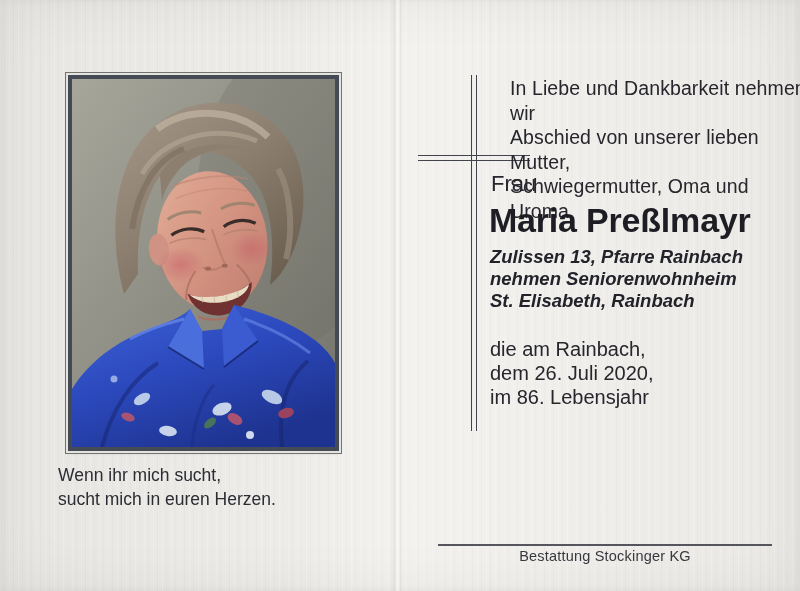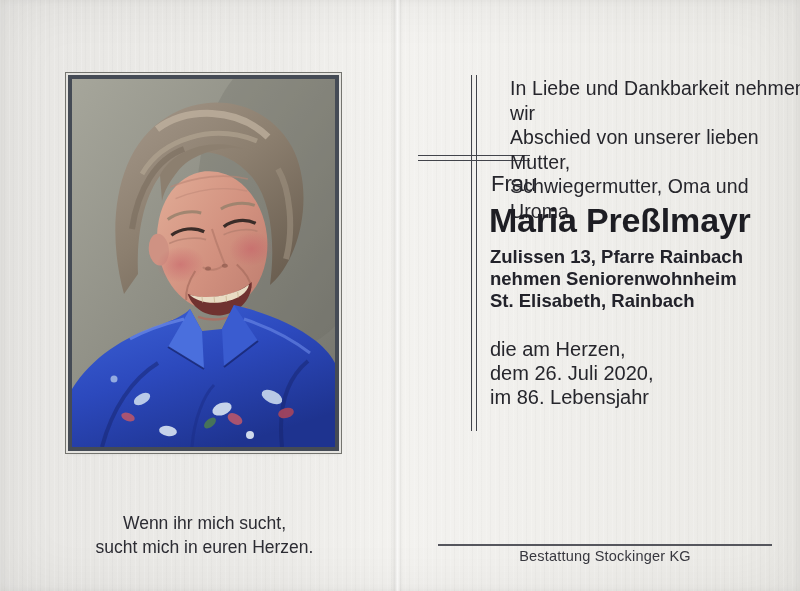--- a/index.html
+++ b/index.html
@@ -17,21 +17,21 @@
   }
   
   .portrait-frame{
     position:absolute;left:68px;top:75px;width:271px;height:376px;
     box-sizing:border-box;background:#454b55;padding:4px;
     box-shadow:0 0 0 2px #e4e3df, 0 0 0 3px #74746f, 1px 2px 4px rgba(0,0,0,.12);
   }
   .portrait-frame svg{display:block;width:263px;height:368px;}
   .caption{
     position:absolute;left:58px;top:464px;width:293px;
-    text-align:center;color:#2c2c33;font-size:17.5px;line-height:23.5px;margin-top:48px;
+    color:#2c2c33;font-size:17.5px;line-height:23.5px;
   }
   
   .cross-v{
     position:absolute;left:471px;top:75px;width:6px;height:356px;box-sizing:border-box;
     border-left:1.6px solid #42444b;border-right:1.6px solid #42444b;
   }
   .cross-h{
     position:absolute;left:418px;top:155px;width:112px;height:5.5px;box-sizing:border-box;
     border-top:1.5px solid #42444b;border-bottom:1.5px solid #42444b;
   }
@@ -41,21 +41,21 @@
   }
   .salutation{
     position:absolute;left:491px;top:171px;color:#26262c;font-size:22px;
   }
   .deceased-name{
     position:absolute;left:489px;top:201px;width:300px;
     color:#1d1d23;font-size:34px;font-weight:bold;letter-spacing:-.2px;
   }
   .residence{
     position:absolute;left:490px;top:246px;width:290px;
-    color:#22222a;font-size:18.5px;line-height:21.8px;font-weight:bold;
+    color:#22222a;font-size:18.5px;line-height:21.8px;font-weight:bold;font-style:italic;
   }
   .obituary{
     position:absolute;left:490px;top:337px;width:290px;
     color:#26262c;font-size:20px;line-height:24.2px;
   }
   .footer-divider{
     position:absolute;left:438px;top:544px;width:334px;height:1.5px;background:#55565d;
   }
   .funeral-home{
     position:absolute;left:438px;top:548px;width:334px;text-align:center;
@@ -201,21 +201,21 @@
 
     <div class="deceased-name">Maria Preßlmayr</div>
 
     <div class="residence">
       <div>Zulissen 13, Pfarre Rainbach</div>
       <div>nehmen Seniorenwohnheim</div>
       <div>St. Elisabeth, Rainbach</div>
     </div>
 
     <div class="obituary">
-      <div>die am Herzen,</div>
+      <div>die am Rainbach,</div>
       <div>dem 26. Juli 2020,</div>
       <div>im 86. Lebensjahr</div>
     </div>
 
     <div class="footer-divider"></div>
     <div class="funeral-home">Bestattung Stockinger KG</div>
   </div>
 
 </div>
 

